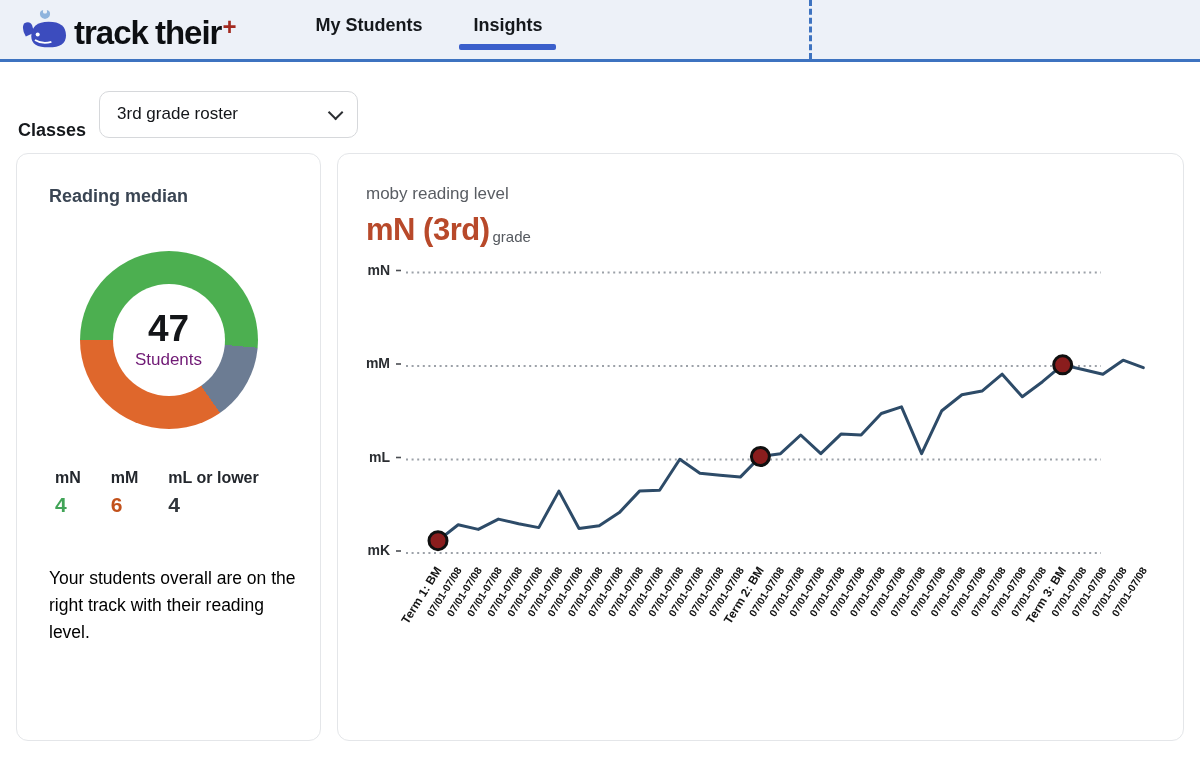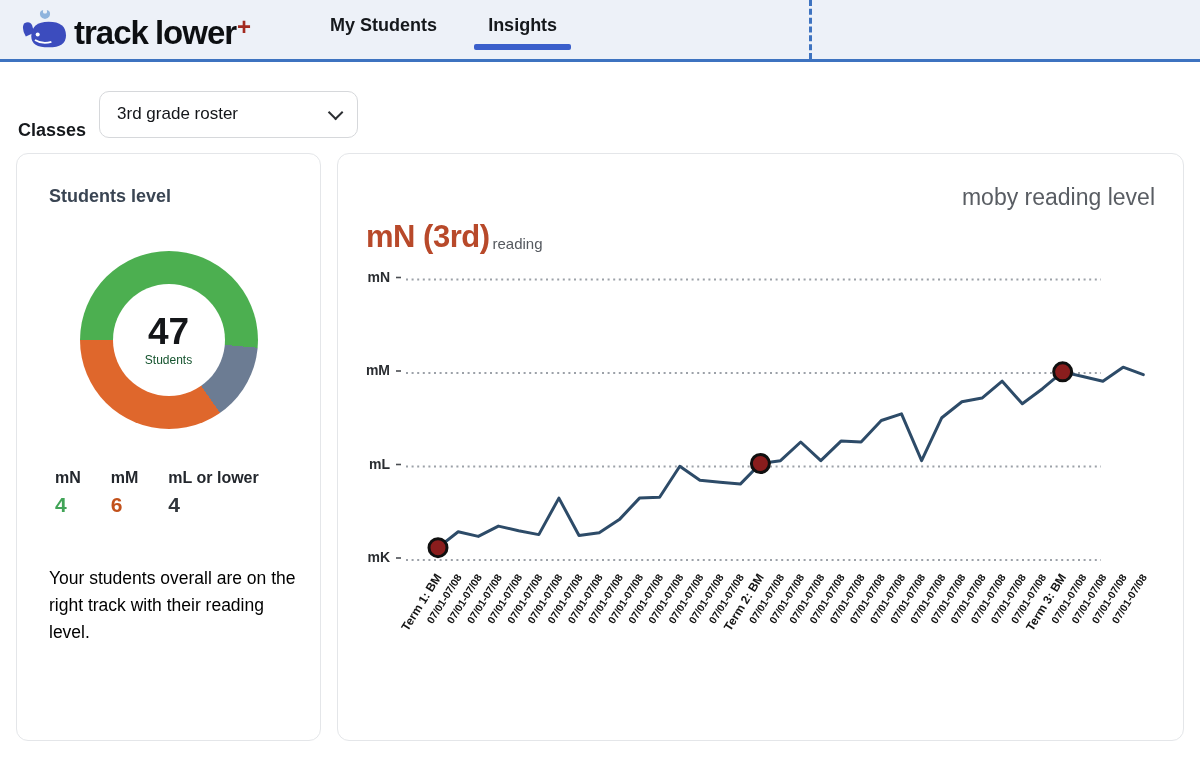--- a/index.html
+++ b/index.html
@@ -44,33 +44,33 @@
 
   .card-title { font-size:18px; font-weight:700; color:#3a4553; }
 
   
   .donut-wrap { display:flex; justify-content:center; margin-top:44px; }
   .donut { width:178px; height:178px; border-radius:50%; position:relative; }
   .donut-hole { position:absolute; left:33px; top:33px; width:112px; height:112px;
         background:#fff; border-radius:50%; display:flex; flex-direction:column;
         align-items:center; justify-content:center; }
   .donut-total { font-size:37px; font-weight:800; color:#141619; line-height:1.05; }
-  .donut-total-label { font-size:12px; color:#14532d; margin-top:2px; }
+  .donut-total-label { font-size:17px; color:#701a75; margin-top:2px; }
 
   
   .rl-legend { display:flex; margin:40px 0 0 6px; gap:30px; }
   .leg-item { text-align:left; }
   .leg-label { font-size:16px; font-weight:700; color:#23272d; }
   .leg-value { font-size:21px; font-weight:800; margin-top:6px; }
 
   .rl-summary { margin-top:48px; font-size:17.5px; color:#000000; line-height:1.55;
         width:248px; }
 
   
-  .chart-subtitle { font-size:23px; color:#595d63;text-align:right; }
+  .chart-subtitle { font-size:17px; color:#595d63; }
   .chart-value-row { margin-top:8px; display:flex; align-items:flex-end; gap:3px; }
   .chart-value { font-size:31px; font-weight:800; color:#b8492a; letter-spacing:-0.5px; }
   .chart-value-suffix { font-size:15px; color:#55595f; padding-bottom:3px; }
   .chart-box { margin-top:2px; }
 </style>
 </head>
 <body>
 
 <header class="app-header">
   <div class="logo">
@@ -79,21 +79,21 @@
       <path d="M20 8 q-2 -6 3 -7 q-1 4 2 4 q3 0 2 -4 q5 1 3 7 q-2 3 -5 3 q-3 0 -5 -3" fill="#8fb4dd"></path>
 
       <path d="M2 16 q6 -4 9 2 l2 8 l-9 4 q-5 -8 -2 -14" fill="#3c4cbe"></path>
 
       <path d="M10 30 q0 -16 19 -16 q19 0 19 15 q0 13 -19 13 q-19 0 -19 -12" fill="#3c4cbe"></path>
 
       <path d="M14 34 q8 5 18 2" stroke="#ffffff" stroke-width="2" fill="none"></path>
 
       <circle cx="17" cy="28" r="2.2" fill="#ffffff"></circle>
     </svg>
-    <div class="logo-word"><span>track</span><span class="p2">lower</span><span class="logo-plus">+</span></div>
+    <div class="logo-word"><span>track</span><span class="p2">their</span><span class="logo-plus">+</span></div>
   </div>
 
   <nav class="nav-tabs">
     <div class="tab">
       <span>My Students</span>
       
     </div>
     <div class="tab active">
       <span>Insights</span>
       <span class="underline"></span>
@@ -107,21 +107,21 @@
   <span class="classes-label">Classes</span>
   <div class="class-select">
     <span class="value">3rd grade roster</span>
     <span class="chev"></span>
   </div>
 </div>
 
 <div class="cards">
 
   <section class="card card-reading">
-    <h2 class="card-title">Students level</h2>
+    <h2 class="card-title">Reading median</h2>
 
     <div class="donut-wrap">
       <div class="donut" id="donut" style="background: conic-gradient(from 270deg, rgb(76, 175, 80) 0deg, rgb(76, 175, 80) 185deg, rgb(108, 124, 147) 185deg, rgb(108, 124, 147) 235deg, rgb(223, 103, 44) 235deg, rgb(223, 103, 44) 360deg);">
         <div class="donut-hole">
           <div class="donut-total">47</div>
           <div class="donut-total-label">Students</div>
         </div>
       </div>
     </div>
 
@@ -140,21 +140,21 @@
       </div>
     </div>
 
     <p class="rl-summary">Your students overall are on the right track with their reading level.</p>
   </section>
 
   <section class="card card-chart">
     <div class="chart-subtitle">moby reading level</div>
     <div class="chart-value-row">
       <span class="chart-value">mN (3rd)</span>
-      <span class="chart-value-suffix">reading</span>
+      <span class="chart-value-suffix">grade</span>
     </div>
     <div class="chart-box" id="chart-box"><svg width="800" height="438" viewBox="0 0 800 438">
           <line x1="40" x2="735" y1="303" y2="303" stroke="#9ca1a8" stroke-width="2" stroke-dasharray="2 3.6"></line>
           <line x1="30" x2="35" y1="301" y2="301" stroke="#4a4d52" stroke-width="1.6"></line>
           <text x="24" y="305" text-anchor="end" font-size="14" font-weight="700" fill="#2a2d31">mK</text>
           <line x1="40" x2="735" y1="209.5" y2="209.5" stroke="#9ca1a8" stroke-width="2" stroke-dasharray="2 3.6"></line>
           <line x1="30" x2="35" y1="207.5" y2="207.5" stroke="#4a4d52" stroke-width="1.6"></line>
           <text x="24" y="211.5" text-anchor="end" font-size="14" font-weight="700" fill="#2a2d31">mL</text>
           <line x1="40" x2="735" y1="116" y2="116" stroke="#9ca1a8" stroke-width="2" stroke-dasharray="2 3.6"></line>
           <line x1="30" x2="35" y1="114" y2="114" stroke="#4a4d52" stroke-width="1.6"></line>

